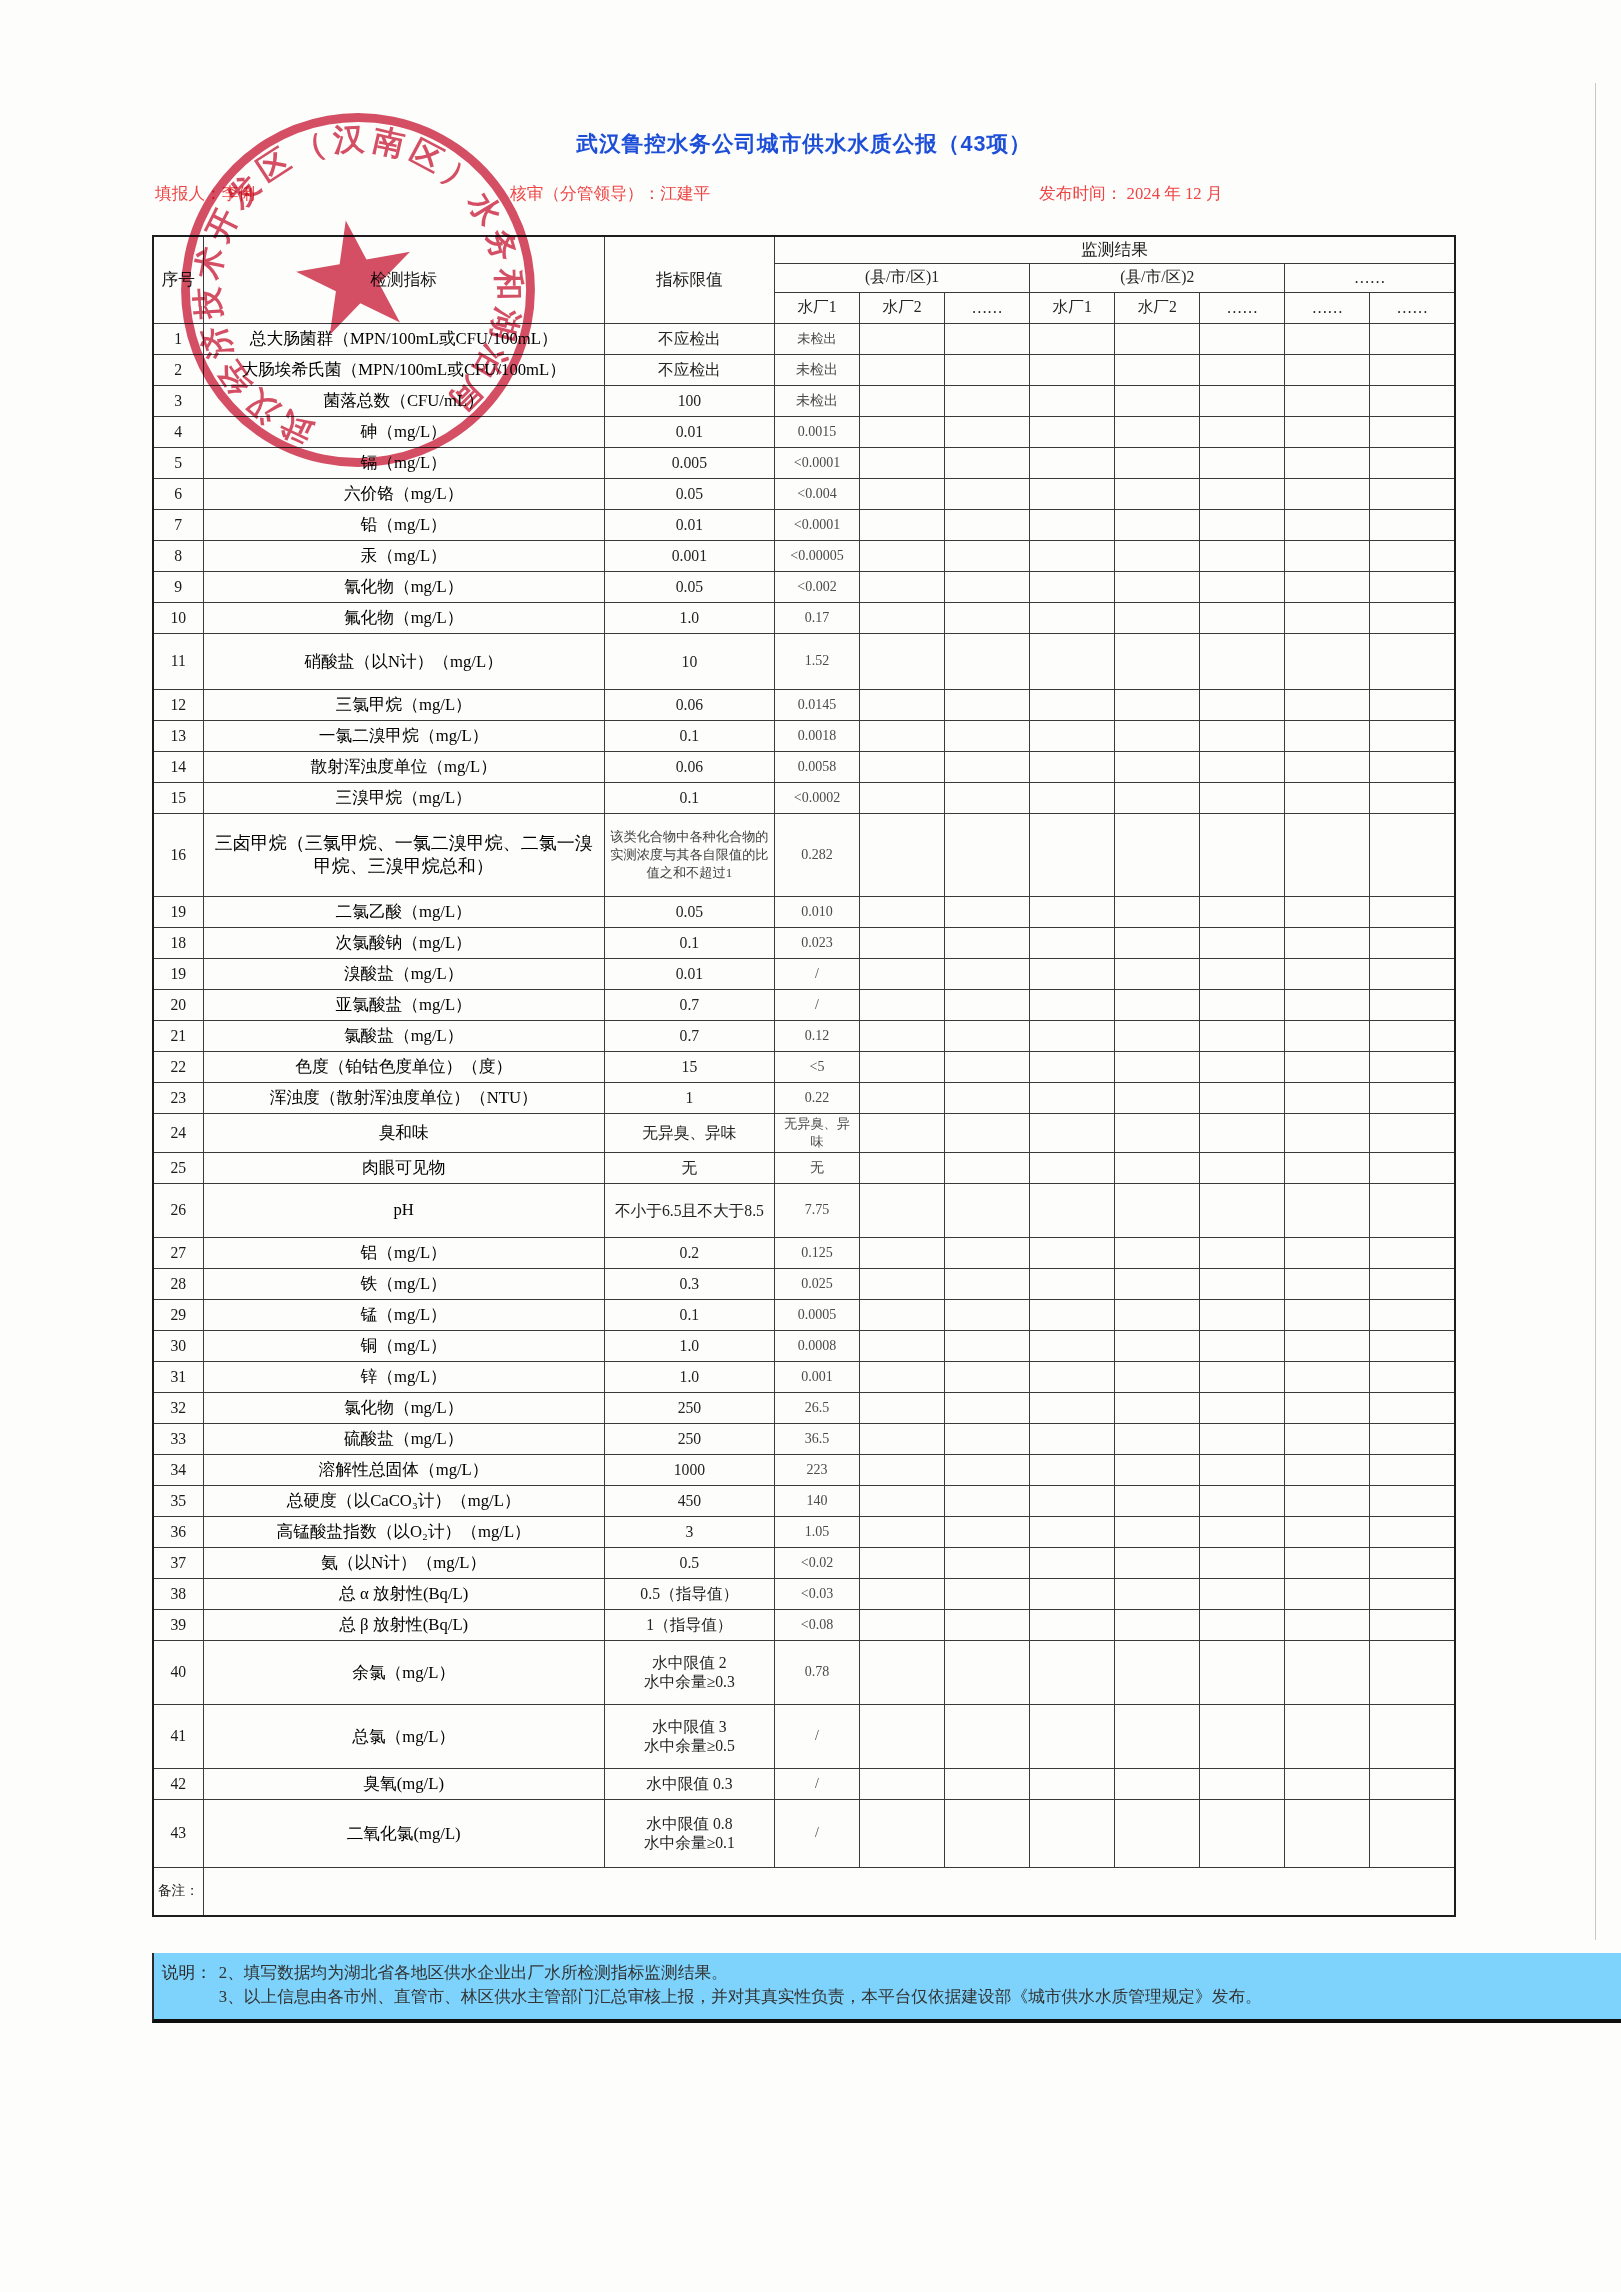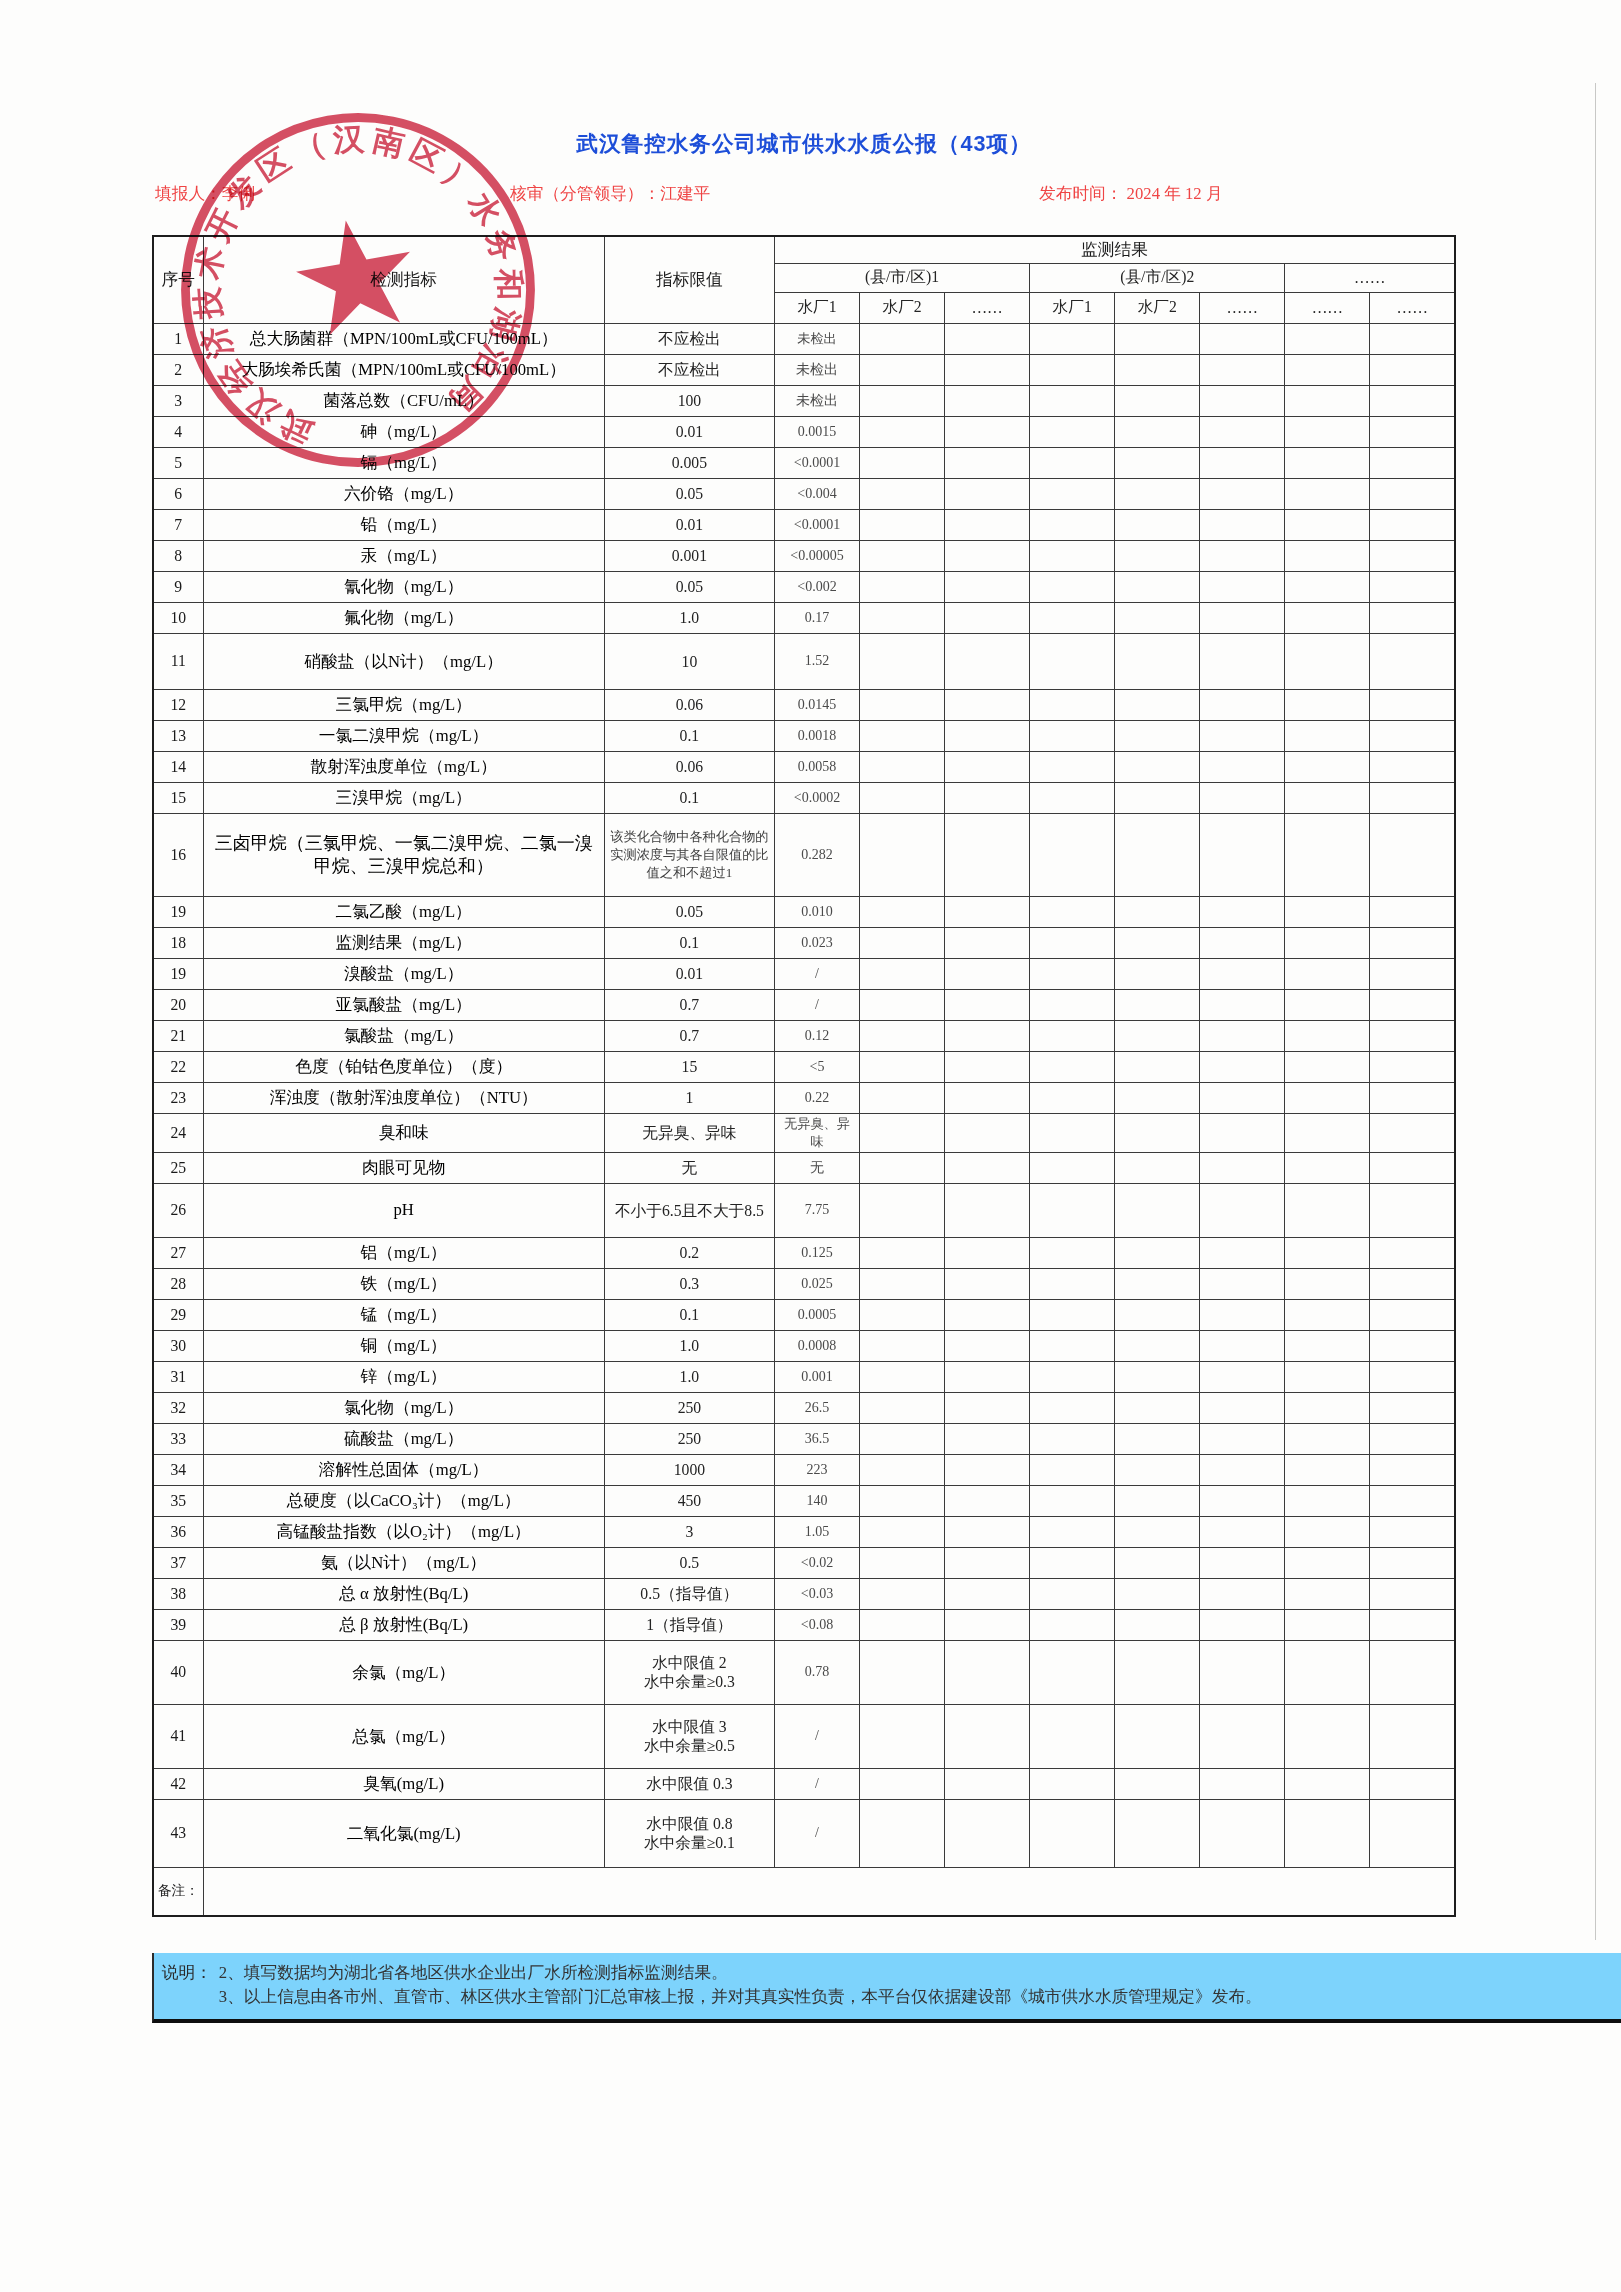--- a/index.html
+++ b/index.html
@@ -339,21 +339,21 @@
     <td class="c-res"></td>
     <td class="c-res"></td>
     <td class="c-res"></td>
     <td class="c-res"></td>
     <td class="c-res"></td>
     <td class="c-res"></td>
     <td class="c-res"></td>
   </tr>
         <tr class="r18">
     <td class="c-no">18</td>
-    <td class="c-ind">监测结果（mg/L）</td>
+    <td class="c-ind">次氯酸钠（mg/L）</td>
     <td class="c-lim">0.1</td>
     <td class="c-res">0.023</td>
     <td class="c-res"></td>
     <td class="c-res"></td>
     <td class="c-res"></td>
     <td class="c-res"></td>
     <td class="c-res"></td>
     <td class="c-res"></td>
     <td class="c-res"></td>
   </tr>

